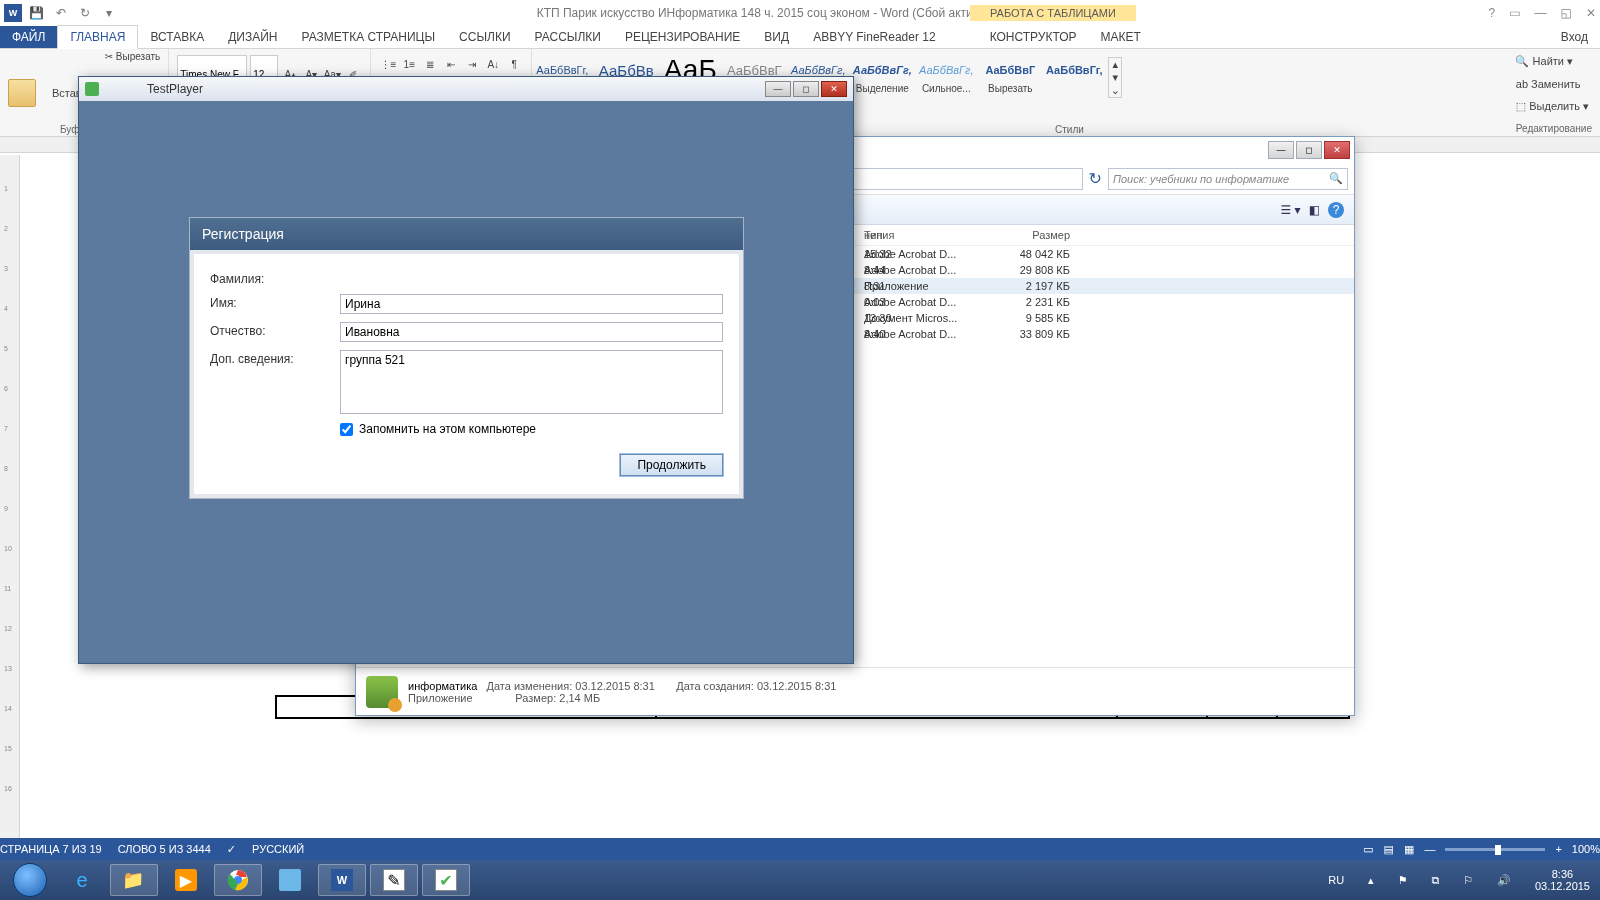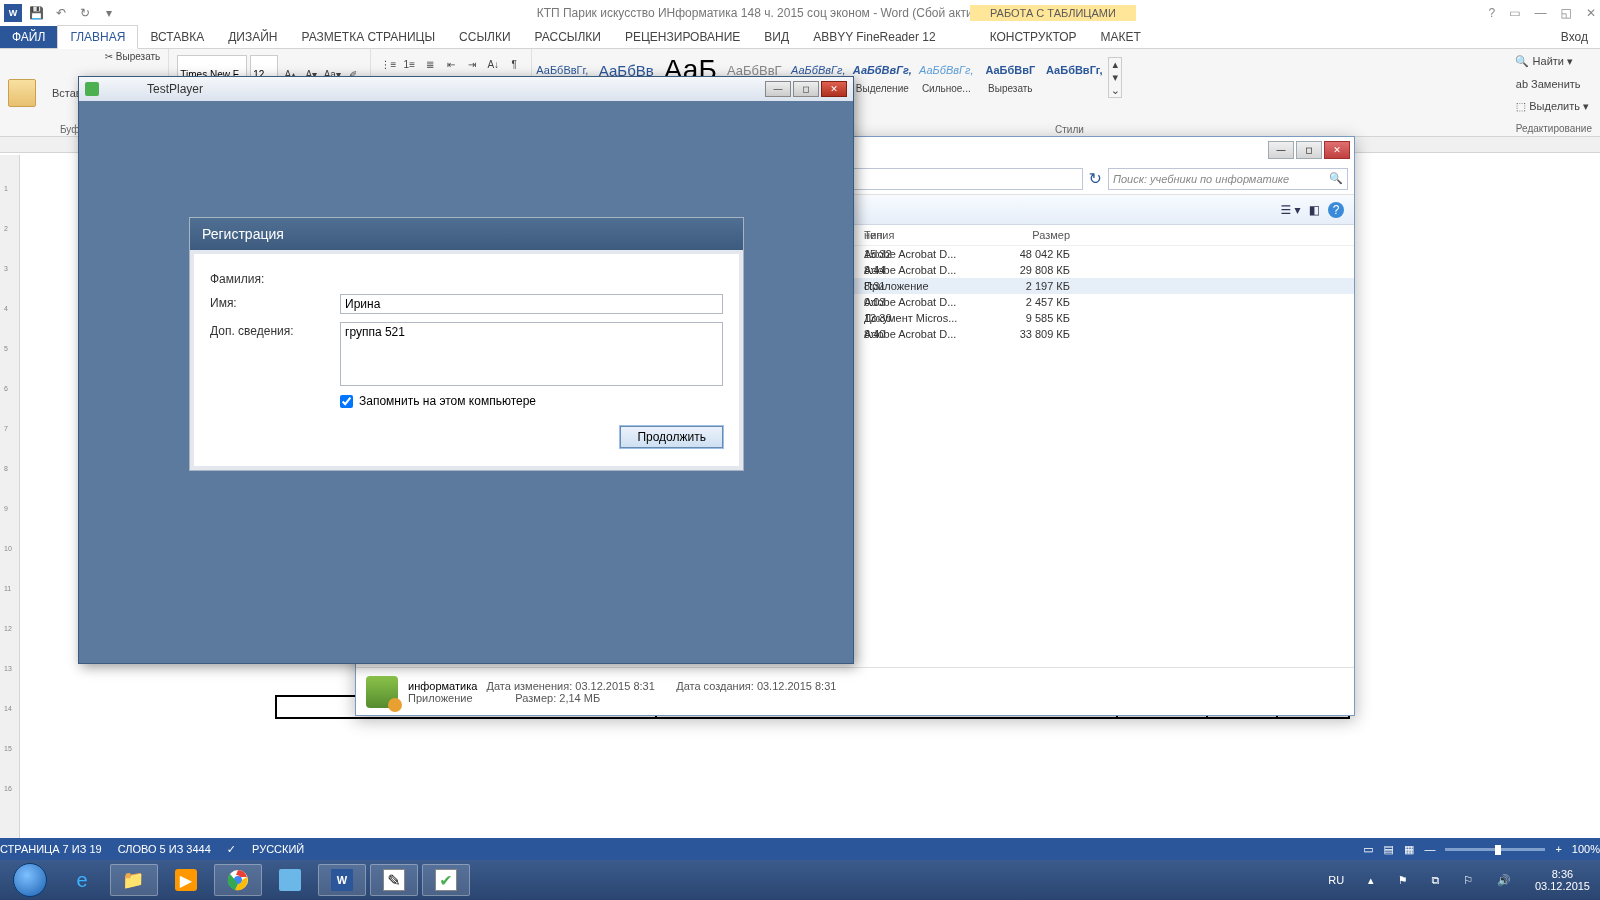--- a/index.html
+++ b/index.html
@@ -304,21 +304,21 @@
         <span class="col-size">29 808 КБ</span>
       </div>
       <div class="row sel">
         <span class="col-date">8:31</span>
         <span class="col-type">Приложение</span>
         <span class="col-size">2 197 КБ</span>
       </div>
       <div class="row">
         <span class="col-date">0:03</span>
         <span class="col-type">Adobe Acrobat D...</span>
-        <span class="col-size">2 457 КБ</span>
+        <span class="col-size">2 231 КБ</span>
       </div>
       <div class="row">
         <span class="col-date">13:30</span>
         <span class="col-type">Документ Micros...</span>
         <span class="col-size">9 585 КБ</span>
       </div>
       <div class="row">
         <span class="col-date">8:40</span>
         <span class="col-type">Adobe Acrobat D...</span>
         <span class="col-size">33 809 КБ</span>
@@ -349,20 +349,24 @@
   </div>
   <div class="tp-inner">
     <div class="hdr">Регистрация</div>
     <div class="body">
       <div class="form-row">
         <label>Фамилия:</label>
       </div>
       <div class="form-row">
         <label>Имя:</label>
         <input type="text" value="Ирина" style="">
+      </div>
+      <div class="form-row">
+        <label>Отчество:</label>
+        <input type="text" value="Ивановна" style="">
       </div>
       <div class="form-row">
         <label>Доп. сведения:</label>
         <textarea id="tp-extra" style="">группа 521</textarea>
       </div>
       <div class="chk-row">
         <input type="checkbox" checked="" style="">
         <span>Запомнить на этом компьютере</span>
       </div>
       <div class="btn-row">

